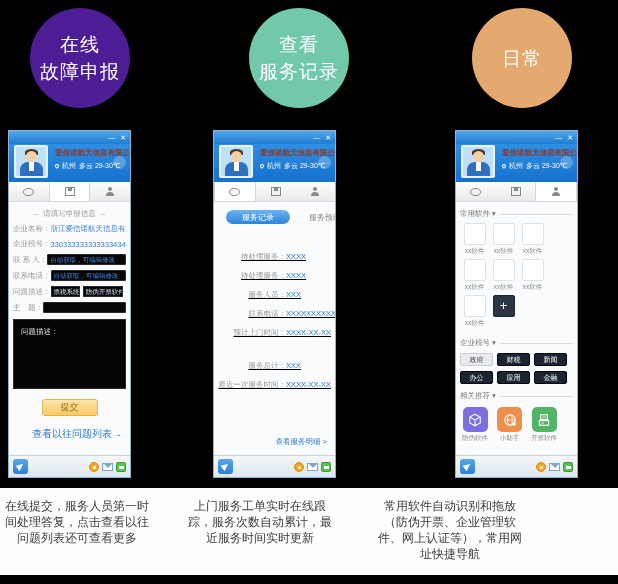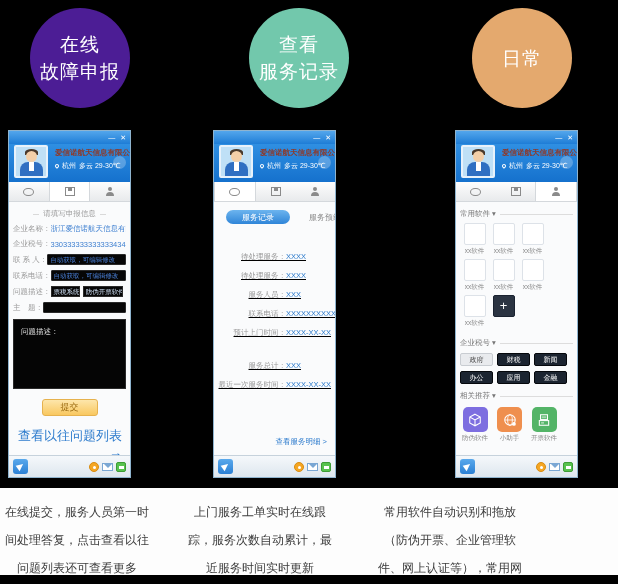--- a/index.html
+++ b/index.html
@@ -71,21 +71,21 @@
   .fval { color:#3d7fd0; overflow:hidden; }
   .dinput { flex:1; height:11px; background:#060606; border:1px solid #2a2a2a; border-radius:1px;
             color:#4a80d8; font-size:6.5px; line-height:10px; padding-left:2px; overflow:hidden; white-space:nowrap; }
   .dselect { height:11px; background:#060606; border:1px solid #2a2a2a; color:#cfe0f5; font-size:6.5px;
              line-height:10px; padding:0 2px; margin-right:3px; overflow:hidden; white-space:nowrap; }
   .descbox { margin:6px 4px 0 4px; height:70px; background:#050505; border:1px solid #2a2a2a;
              color:#e0e0e0; font-size:7.5px; padding:7px; }
   .submit { display:block; margin:10px auto 0 auto; width:56px; height:17px;
             background:linear-gradient(#fde6ab,#f9c860); border:1px solid #e6b24e; border-radius:3px;
             color:#9a6a10; font-size:9px; font-family:inherit; }
-  .histlink { margin:11px 8px 0 0; text-align:right; color:#2e7ccd; font-size:13px; }
+  .histlink { margin:11px 8px 0 0; text-align:right; color:#2e7ccd; font-size:10px; }
 
   
   .subtabs { margin-top:8px; display:flex; align-items:center; }
   .pill { margin-left:12px; width:64px; height:14px; border-radius:8px;
           background:linear-gradient(#6cb4ee,#2f85d8); color:#fff; font-size:8px;
           display:flex; align-items:center; justify-content:center; }
   .subtab2 { margin-left:auto; margin-right:-6px; color:#8a8a8a; font-size:8px; }
   .srows { margin-top:28px;text-decoration:underline; }
   .srow { display:flex; margin-top:9px; font-size:7.5px; white-space:nowrap; }
   .srow .l { width:72px; text-align:right; color:#9a9a9a; flex-shrink:0; }
@@ -106,21 +106,21 @@
             color:#fff; font-size:7px; display:flex; align-items:center; justify-content:center; white-space:nowrap; }
   .navbtn.lt { background:#e9ebee; border-color:#c9cdd2; color:#444; }
   .apps { display:flex; gap:9px; margin:6px 4px 0 6px; }
   .appcell { display:flex; flex-direction:column; align-items:center; }
   .appico { width:25px; height:25px; border-radius:5px; display:flex; align-items:center; justify-content:center; }
   .appico.purple { background:#7d6ee0; } .appico.orange { background:#ef8f4e; } .appico.green { background:#53b467; }
   .applabel { margin-top:2px; color:#8a8a8a; font-size:6.5px; white-space:nowrap; }
 
   
   .caption-band { position:absolute; left:0; top:488px; width:618px; height:87px; background:#fdfdfd; }
-  .cap { position:absolute; top:10px; width:152px; color:#3c3c3c; font-size:12px; line-height:28px; text-align:center; }
+  .cap { position:absolute; top:10px; width:152px; color:#3c3c3c; font-size:12px; line-height:16px; text-align:center; }
   #cap1 { left:1px; } #cap2 { left:184px; } #cap3 { left:374px; }
 </style>
 </head>
 <body>
 
 <div class="circle" id="circle1">
   <div>在线</div>
   <div>故障申报</div>
 </div>
 <div class="circle" id="circle2">

